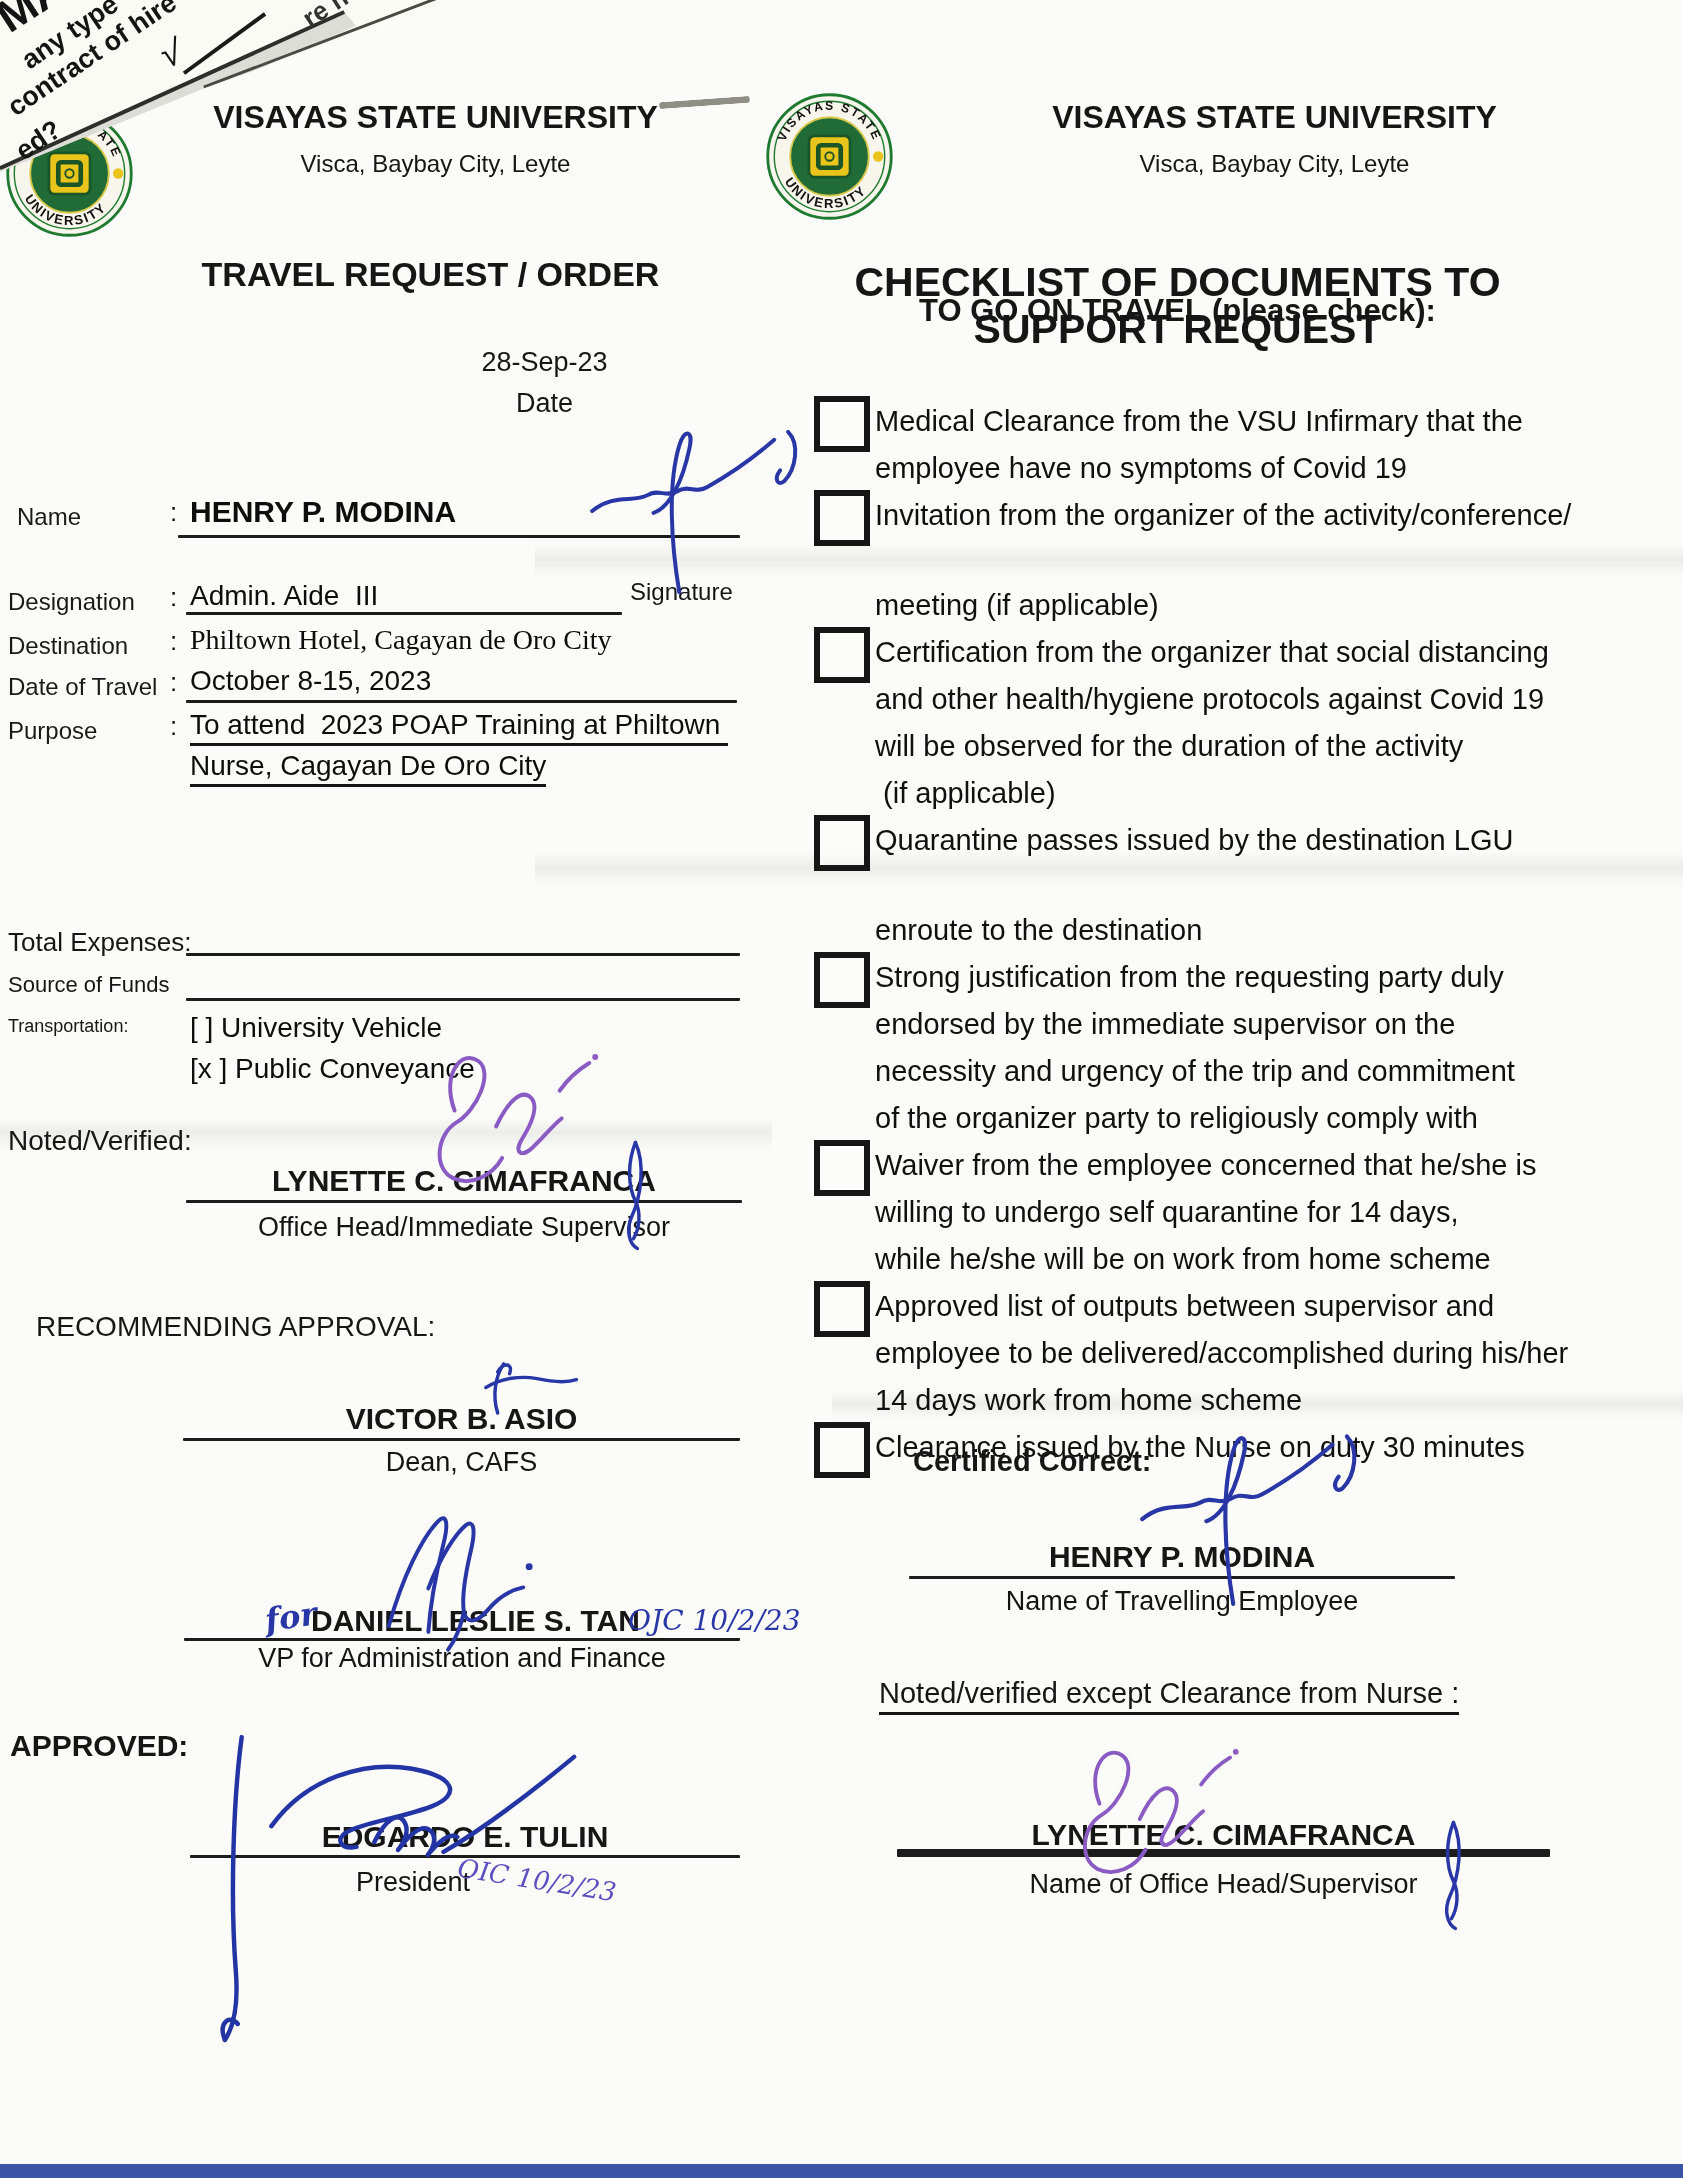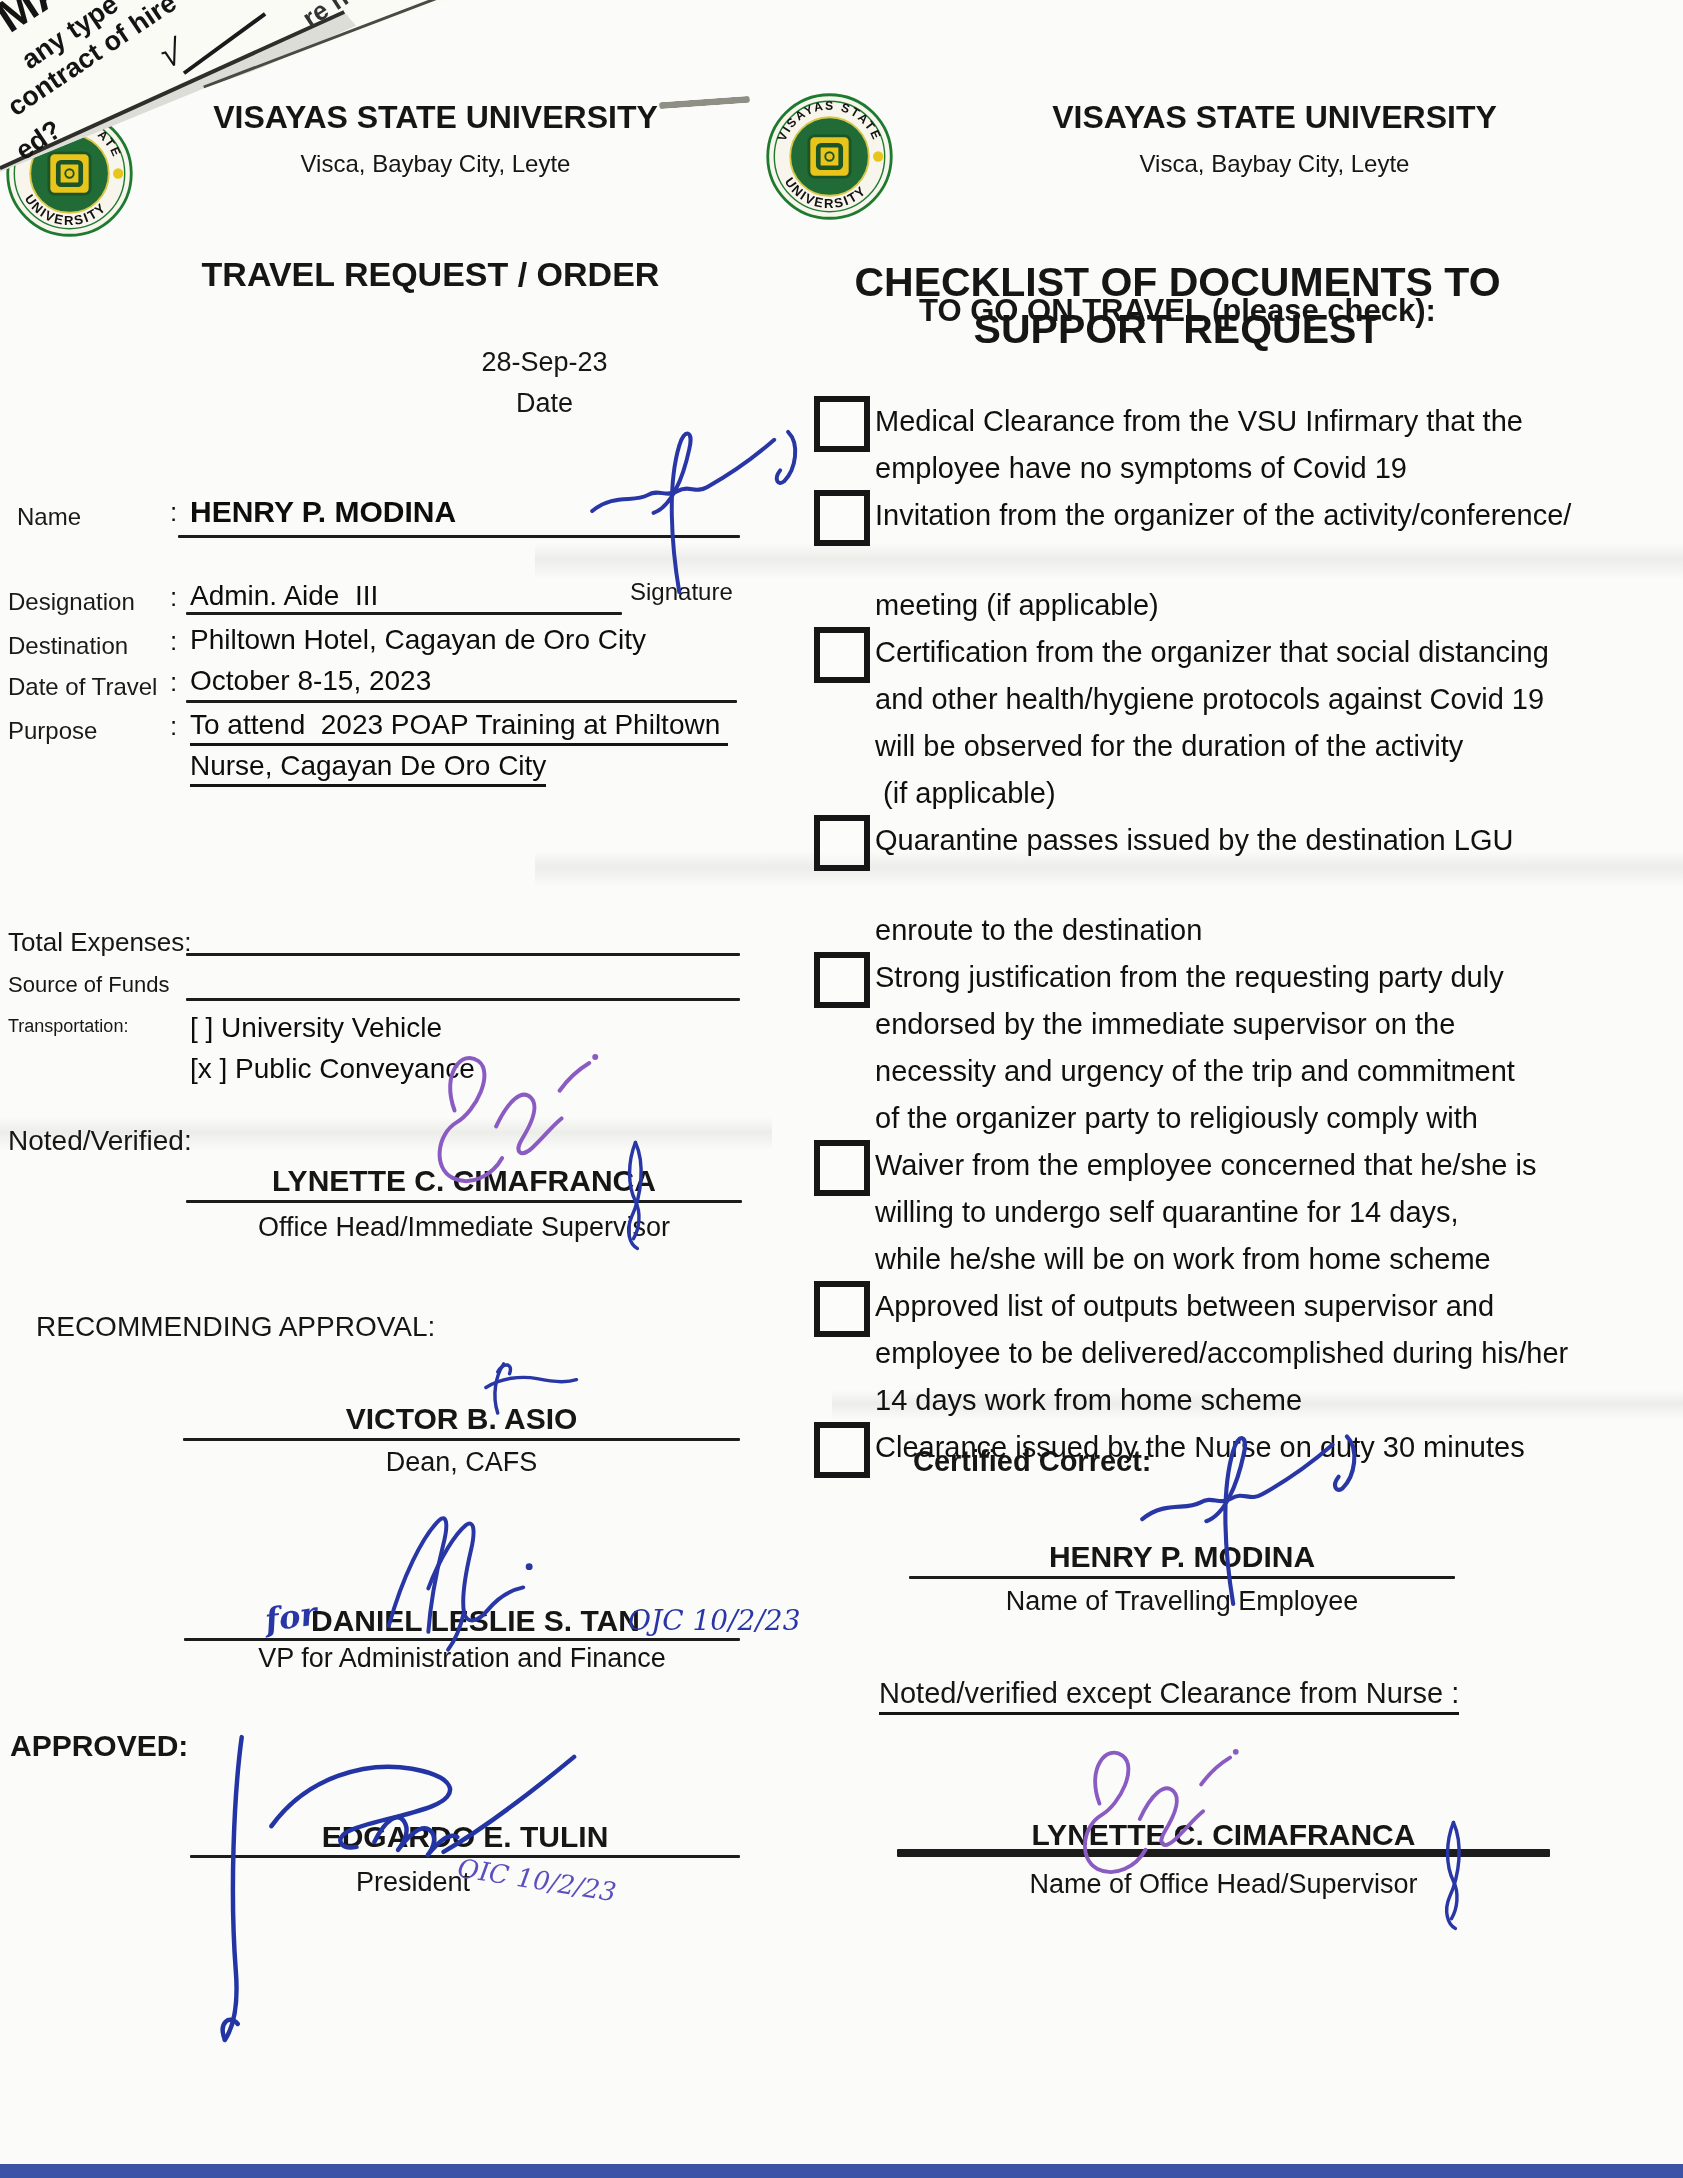--- a/index.html
+++ b/index.html
@@ -98,21 +98,21 @@
   <div class="u-line" style="left:178px;top:535px;width:562px;"></div>
 
   <span class="abs flabel" style="left:8px;top:588px;">Designation</span>
   <span class="abs fcolon" style="left:170px;top:582px;">:</span>
   <span class="abs fvalue" style="left:190px;top:580px;">Admin. Aide  III</span>
   <div class="u-line" style="left:186px;top:612px;width:436px;"></div>
   <span class="abs" style="left:630px;top:578px;font-size:24px;">Signature</span>
 
   <span class="abs flabel" style="left:8px;top:632px;">Destination</span>
   <span class="abs fcolon" style="left:170px;top:626px;">:</span>
-  <span class="abs fvalue" style="left:190px;top:624px;">Philtown Hotel, Cagayan de Oro City</span>
+  <span class="abs fvalue" style="left:190px;top:624px;font-family:Liberation Serif, serif;">Philtown Hotel, Cagayan de Oro City</span>
 
   <span class="abs flabel" style="left:8px;top:673px;">Date of Travel</span>
   <span class="abs fcolon" style="left:170px;top:667px;">:</span>
   <span class="abs fvalue" style="left:190px;top:665px;">October 8-15, 2023</span>
   <div class="u-line" style="left:186px;top:700px;width:551px;"></div>
 
   <span class="abs flabel" style="left:8px;top:717px;text-align:right;">Purpose</span>
   <span class="abs fcolon" style="left:170px;top:711px;">:</span>
   <span class="abs fvalue ul-text" style="left:190px;top:709px;">To attend  2023 POAP Training at Philtown </span>
   <span class="abs fvalue ul-text" style="left:190px;top:750px;">Nurse, Cagayan De Oro City</span>

